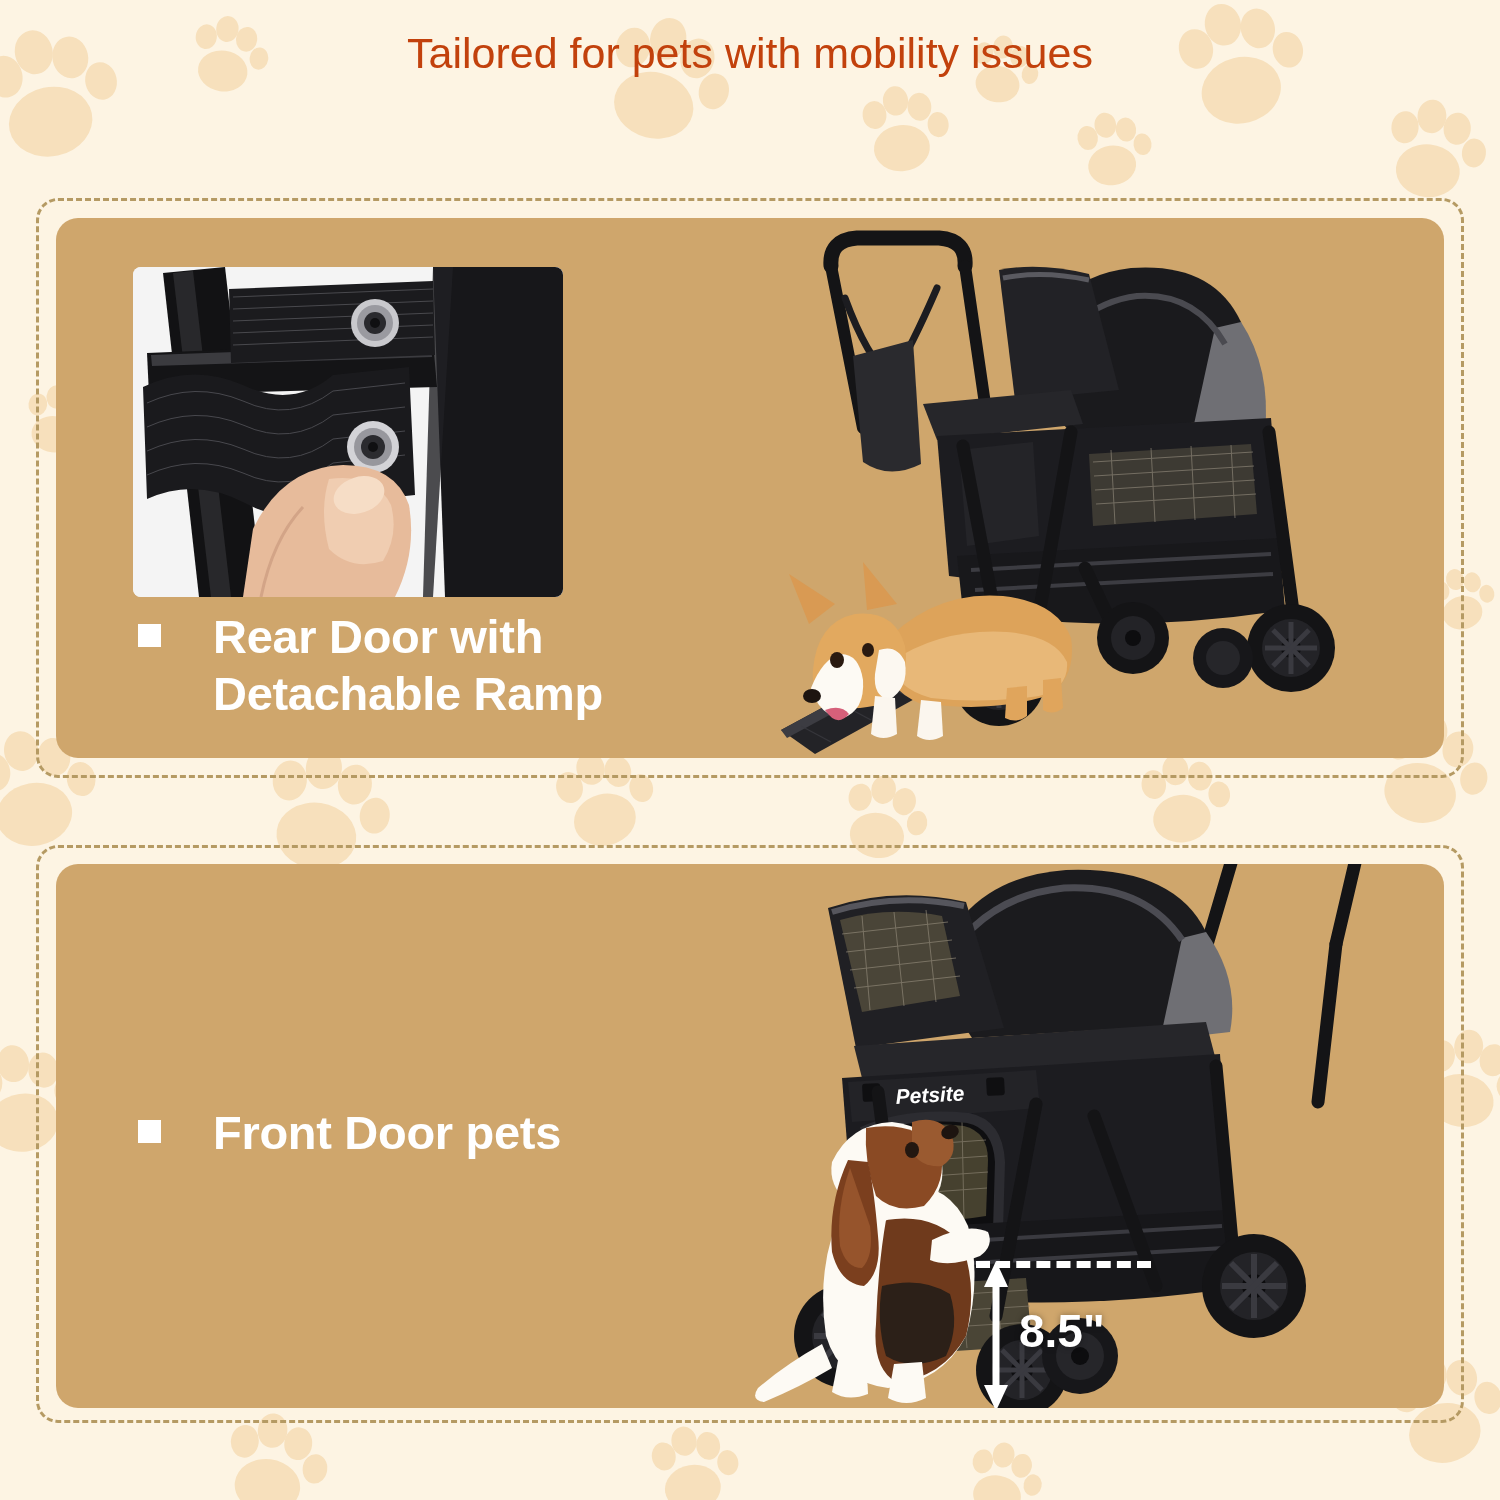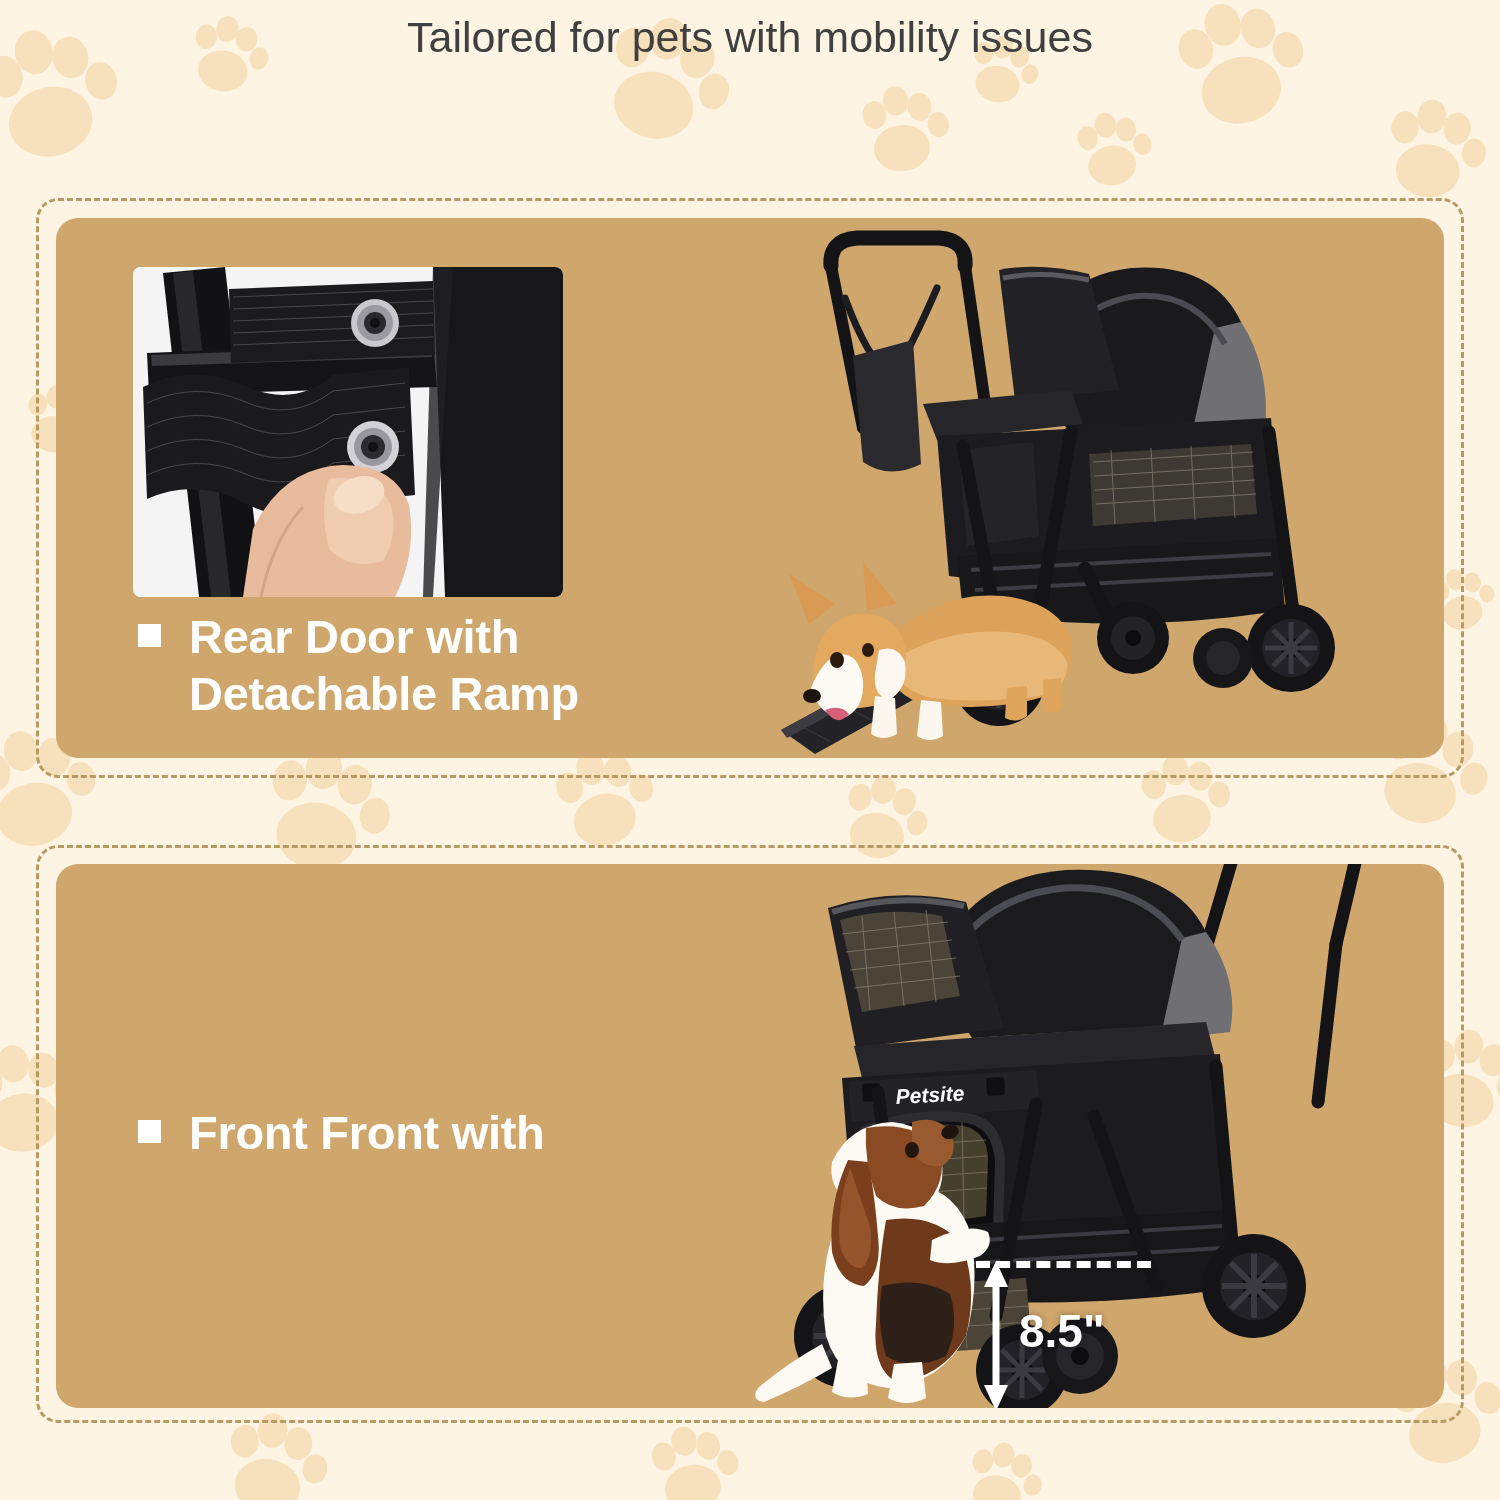--- a/index.html
+++ b/index.html
@@ -10,37 +10,37 @@
     position:relative;
   }
   #paw-layer{position:absolute;inset:0;z-index:0;pointer-events:none;}
   .header{position:absolute;top:0;left:0;width:1500px;height:195px;z-index:2;text-align:center;}
   .title{
     margin:0;padding-top:28px;
     font-size:78px;font-weight:bold;letter-spacing:-1px;
     color:#474747;line-height:1.0;
   }
   .subtitle{
-    margin:0;padding-top:16px;
-    font-size:43px;font-weight:normal;color:#404040;line-height:1.0;
+    margin:16px;padding-top:16px;
+    font-size:43px;font-weight:normal;color:#c2410c;line-height:1.0;
   }
   .panel{position:absolute;z-index:2;}
   .dash{
     position:absolute;
     border:3px dashed #b59a63;
     border-radius:22px;
     box-sizing:border-box;
   }
   .tan{
     position:absolute;
     background:#cfa66c;
     border-radius:22px;
     overflow:hidden;
   }
-  .label-block{position:absolute;display:flex;align-items:flex-start;}
+  .label-block{position:absolute;display:flex;align-items:flex-start;gap:24px;}
   .bullet{
     width:23px;height:23px;background:#ffffff;flex:none;margin-top:16px;margin-right:28px;
   }
   .label-text{
     color:#ffffff;font-size:47px;font-weight:bold;line-height:1.22;letter-spacing:-0.3px;
   }
   
   .inset-photo{
     position:absolute;background:#f2f2f2;border-radius:8px;overflow:hidden;
   }
@@ -292,21 +292,21 @@
 </div>
 
 <div class="panel">
   <div class="dash" style="left:36px;top:845px;width:1428px;height:578px;"></div>
 
   <div class="tan" style="left:56px;top:864px;width:1388px;height:544px;">
 
     <div class="label-block" style="left:82px;top:240px;">
       <span class="bullet"></span>
       <span class="label-text">
-        <span>Front Front with</span><br>
+        <span>Front Door pets</span><br>
       </span>
     </div>
 
     <div class="scene" style="left:680px;top:-48px;width:680px;height:600px;">
       <svg width="680" height="600" viewBox="0 0 680 600">
 
         <g fill="none" stroke="#141416" stroke-linecap="round">
           <path d="M500 30 Q504 8 530 8 L600 8 Q626 10 622 34" stroke-width="15"></path>
           <path d="M500 30 L470 132" stroke-width="13"></path>
           <path d="M622 34 L600 128" stroke-width="13"></path>

